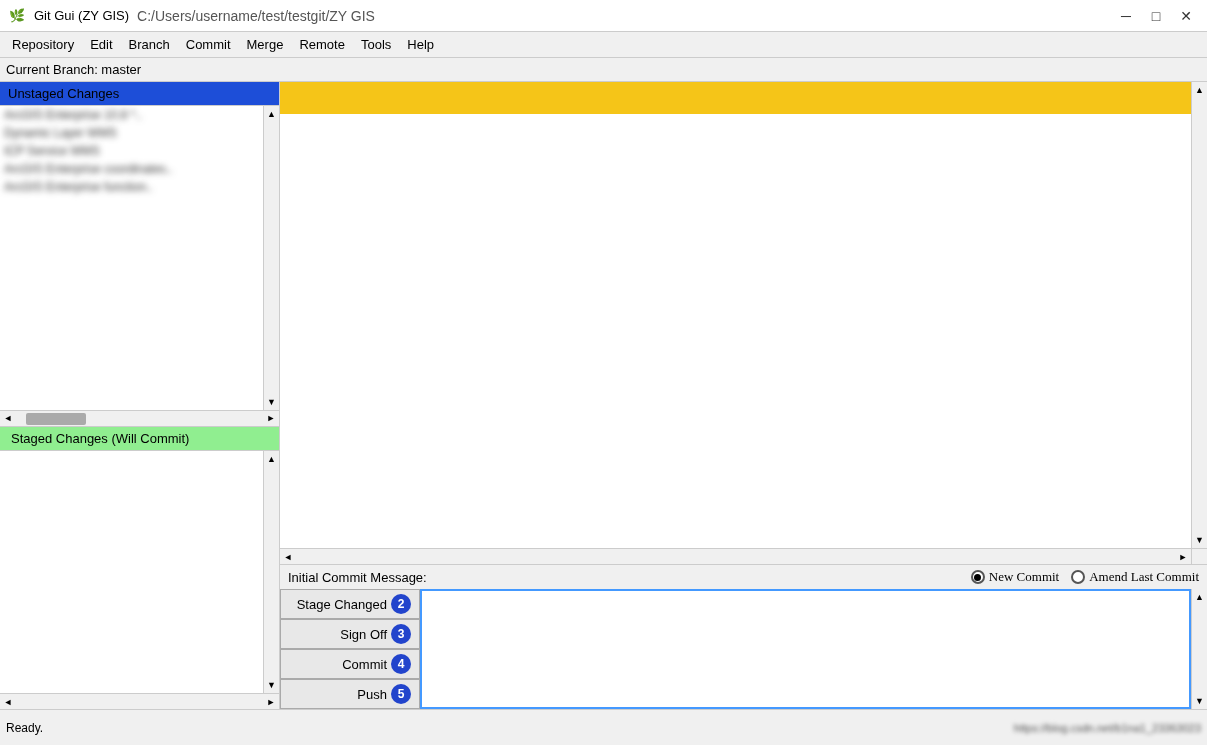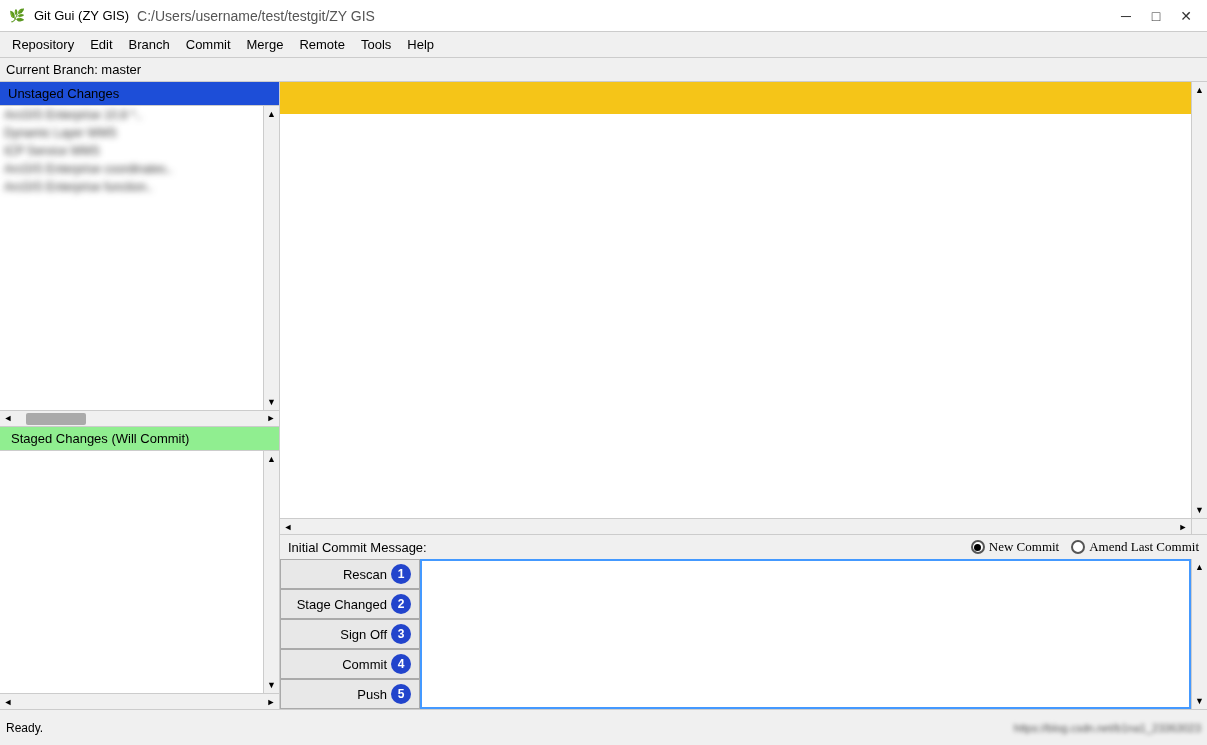--- a/index.html
+++ b/index.html
@@ -516,24 +516,20 @@
             <span>New Commit</span>
           </div>
           <div class="radio-option">
             <div class="radio-circle"></div>
             <span>Amend Last Commit</span>
           </div>
         </div>
       </div>
       <div class="commit-message-area">
         <div class="action-buttons" id="action-buttons-container">
-        <div class="action-btn">
-              <span>Rescan</span>
-              <div class="numbered-badge">1</div>
-            </div>
             <div class="action-btn">
               <span>Stage Changed</span>
               <div class="numbered-badge">2</div>
             </div>
             <div class="action-btn">
               <span>Sign Off</span>
               <div class="numbered-badge">3</div>
             </div>
             <div class="action-btn">
               <span>Commit</span>

